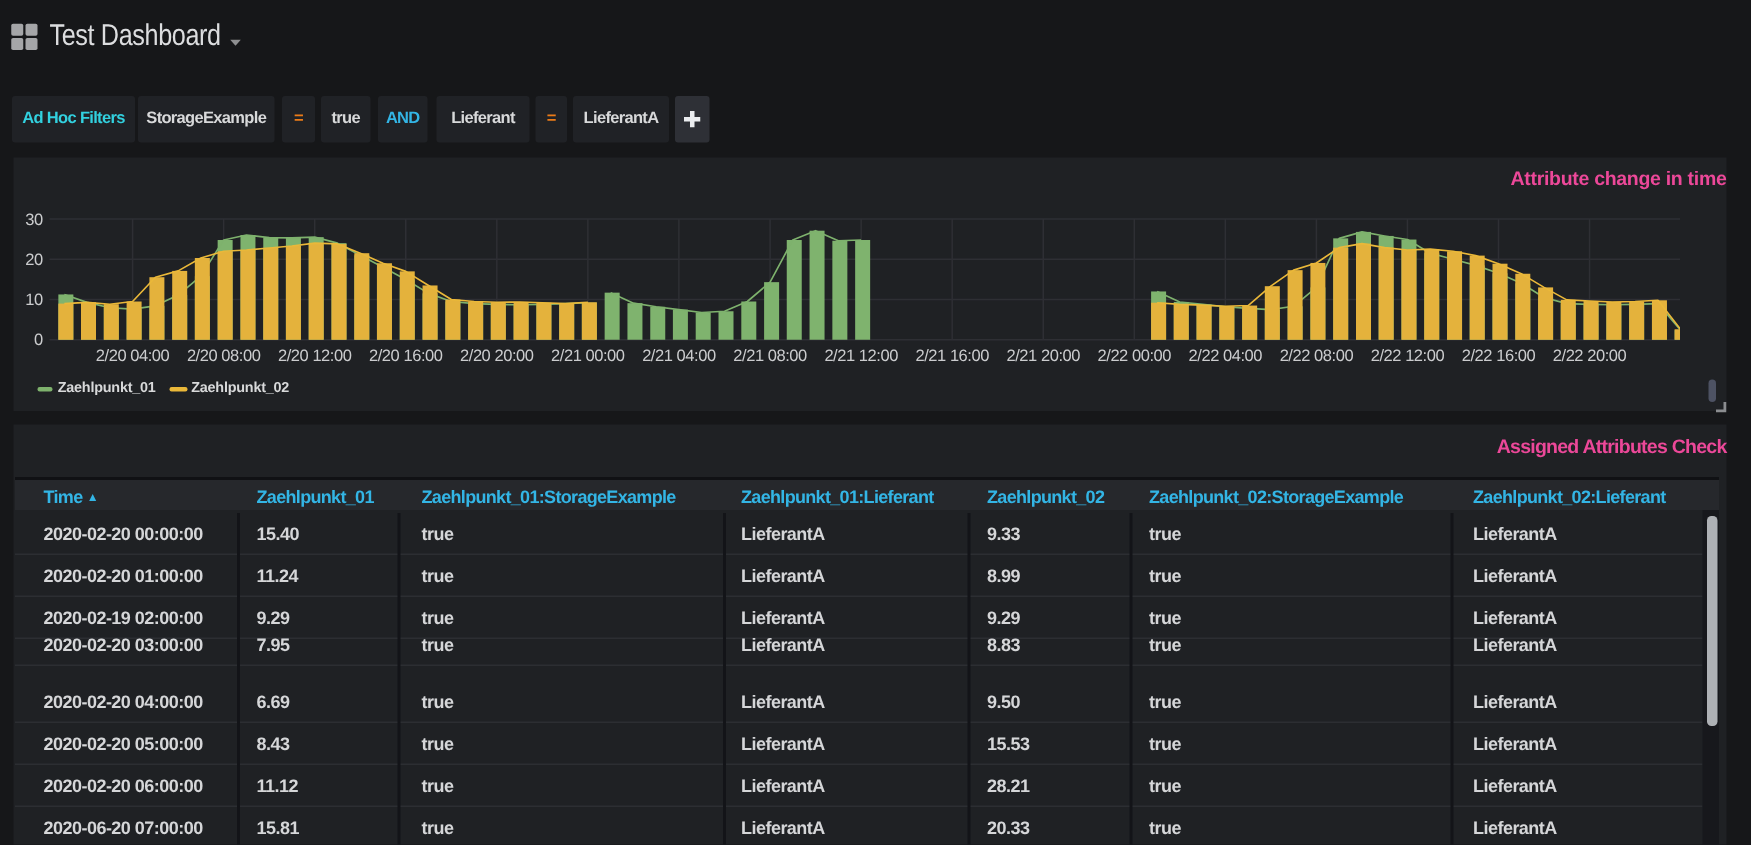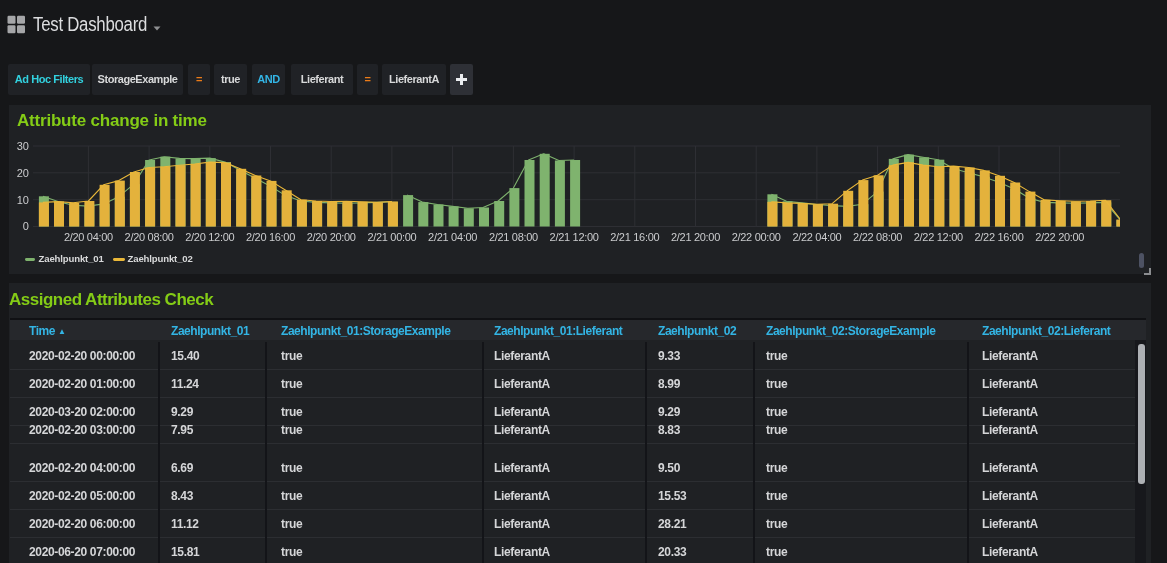--- a/index.html
+++ b/index.html
@@ -1,19 +1,19 @@
 <!DOCTYPE html>
 <html><head><meta charset="utf-8"><style>
 * { margin:0; padding:0; box-sizing:border-box; }
 html,body { width:1167px; height:563px; background:#161719; overflow:hidden;
   font-family:"Liberation Sans",sans-serif; }
 .abs { position:absolute; }
 .panel { position:absolute; left:9px; width:1142px; background:#1f2124; }
-.ptitle { position:absolute; width:100%; text-align:left; color:#84cc16;
-  font-size:17px; font-weight:bold; letter-spacing:-0.2px; }
+.ptitle { position:absolute; width:100%; text-align:right; color:#ec4899;
+  font-size:13px; font-weight:bold; letter-spacing:-0.2px; }
 .chip { position:absolute; top:64px; height:31px; background:#202226; border-radius:2px;
   font-size:11px; font-weight:bold; text-align:center; line-height:31px; letter-spacing:-0.45px; }
 .plus { background:#2e3036; font-size:15px; letter-spacing:0; }
 .hc { position:absolute; top:3.5px; color:#33b5e5; font-size:12px; font-weight:bold;
   letter-spacing:-0.45px; white-space:nowrap; }
 .arr { font-size:8px; position:relative; top:-1px; }
 .trow { position:absolute; left:10px; width:1125px; height:28px; border-bottom:1px solid #2c2e32; }
 .tc { position:absolute; top:7px; color:#d5d6d8; font-size:12px; font-weight:bold; letter-spacing:-0.35px; white-space:nowrap; }
 .ax { letter-spacing:-0.3px; }
 </style></head>
@@ -247,21 +247,21 @@
 <div class="trow" style="top:370px">
     <div class="tc" style="left:19px">2020-02-20 01:00:00</div>
     <div class="tc" style="left:161px">11.24</div>
     <div class="tc" style="left:271px">true</div>
     <div class="tc" style="left:484px">LieferantA</div>
     <div class="tc" style="left:648px">8.99</div>
     <div class="tc" style="left:756px">true</div>
     <div class="tc" style="left:972px">LieferantA</div>
   </div>
 <div class="trow" style="top:398px">
-    <div class="tc" style="left:19px">2020-03-20 02:00:00</div>
+    <div class="tc" style="left:19px">2020-02-19 02:00:00</div>
     <div class="tc" style="left:161px">9.29</div>
     <div class="tc" style="left:271px">true</div>
     <div class="tc" style="left:484px">LieferantA</div>
     <div class="tc" style="left:648px">9.29</div>
     <div class="tc" style="left:756px">true</div>
     <div class="tc" style="left:972px">LieferantA</div>
   </div>
 <div class="trow" style="top:416px">
     <div class="tc" style="left:19px">2020-02-20 03:00:00</div>
     <div class="tc" style="left:161px">7.95</div>

